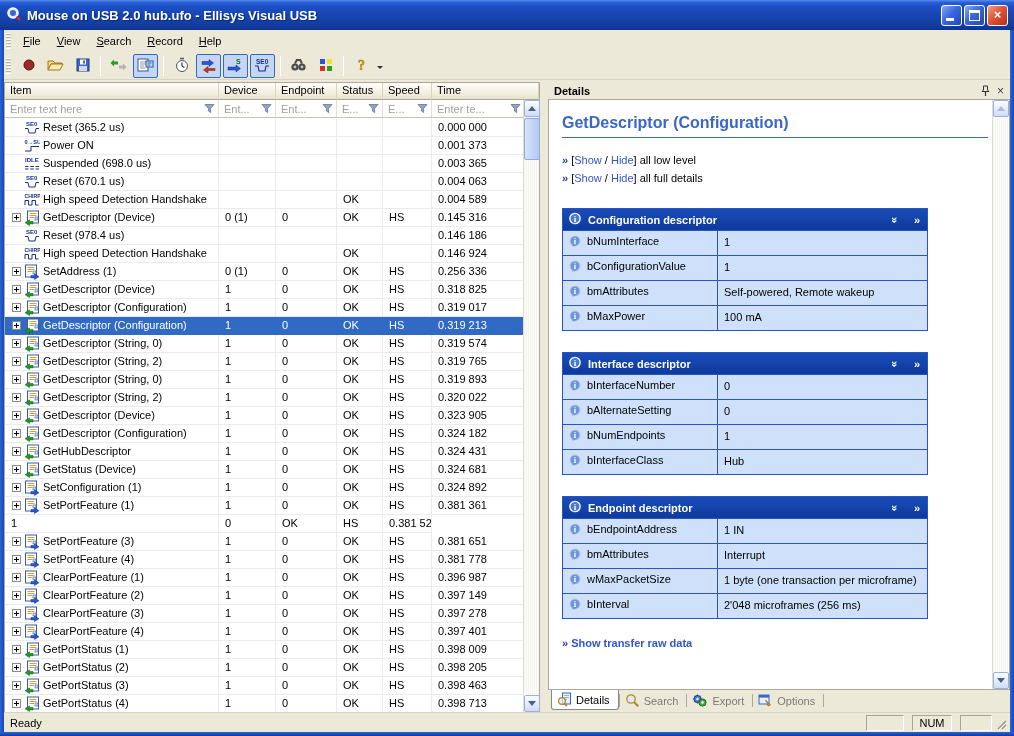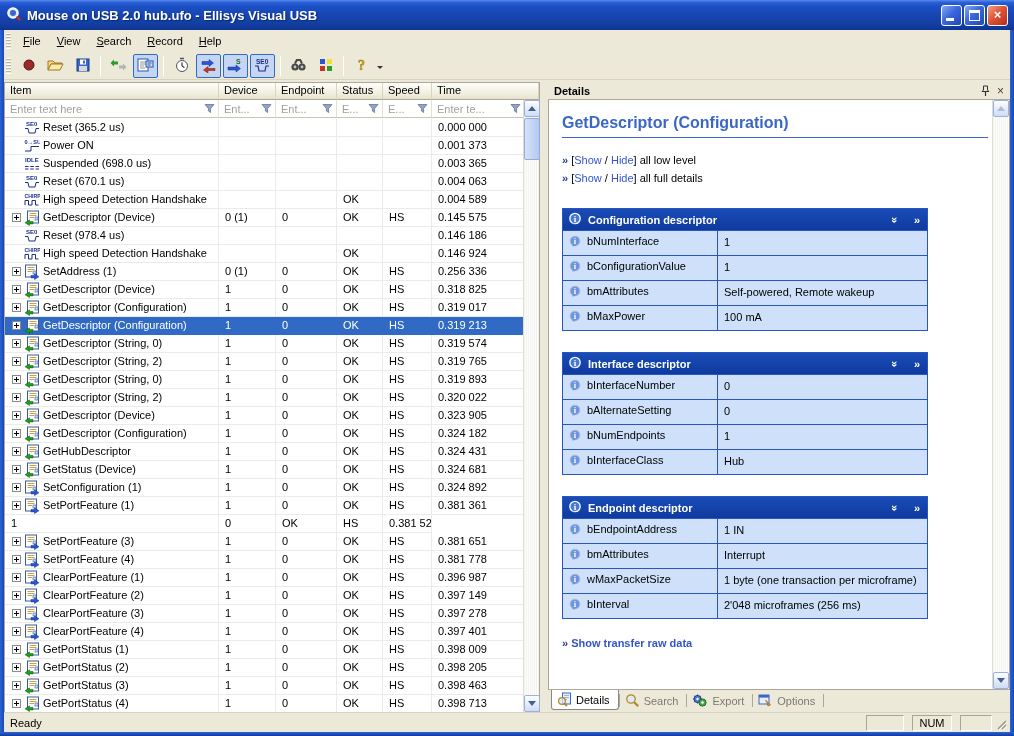--- a/index.html
+++ b/index.html
@@ -391,21 +391,21 @@
                 <path d="M5.5 3.5 h7 M5.5 5.5 h7 M5.5 7.5 h4.5" stroke="#c8a24a" stroke-width="1"></path>
                 <rect x="11" y="7" width="3" height="3" fill="#cfe0f8" stroke="#3a5a9a" stroke-width="0.6"></rect>
                 <path d="M9 11.5 H5.5 V9.8 L1 12.7 L5.5 15.6 V13.9 H9 Z" fill="#1e9e1e" stroke="#0a5a0a" stroke-width="0.5"></path>
               </svg></span>
             <span>GetDescriptor (Device)</span>
           </div>
           <div class="c">0 (1)</div>
           <div class="c">0</div>
           <div class="c">OK</div>
           <div class="c">HS</div>
-          <div class="c">0.145 575</div>
+          <div class="c">0.145 316</div>
         </div>
         <div class="lrow">
           <div class="c item">
             <span class="exp-blank"></span>
             <span class="ric"><svg width="16" height="16" viewBox="0 0 16 16">
                 <text x="2" y="6" font-size="6" font-weight="bold" fill="#1a2f8a" font-family="sans-serif">SE0</text>
                 <path d="M1 8.5 h3 l1 4.5 h6 l1 -4.5 h3" stroke="#1a2f8a" fill="none"></path>
               </svg></span>
             <span>Reset (978.4 us)</span>
           </div>

